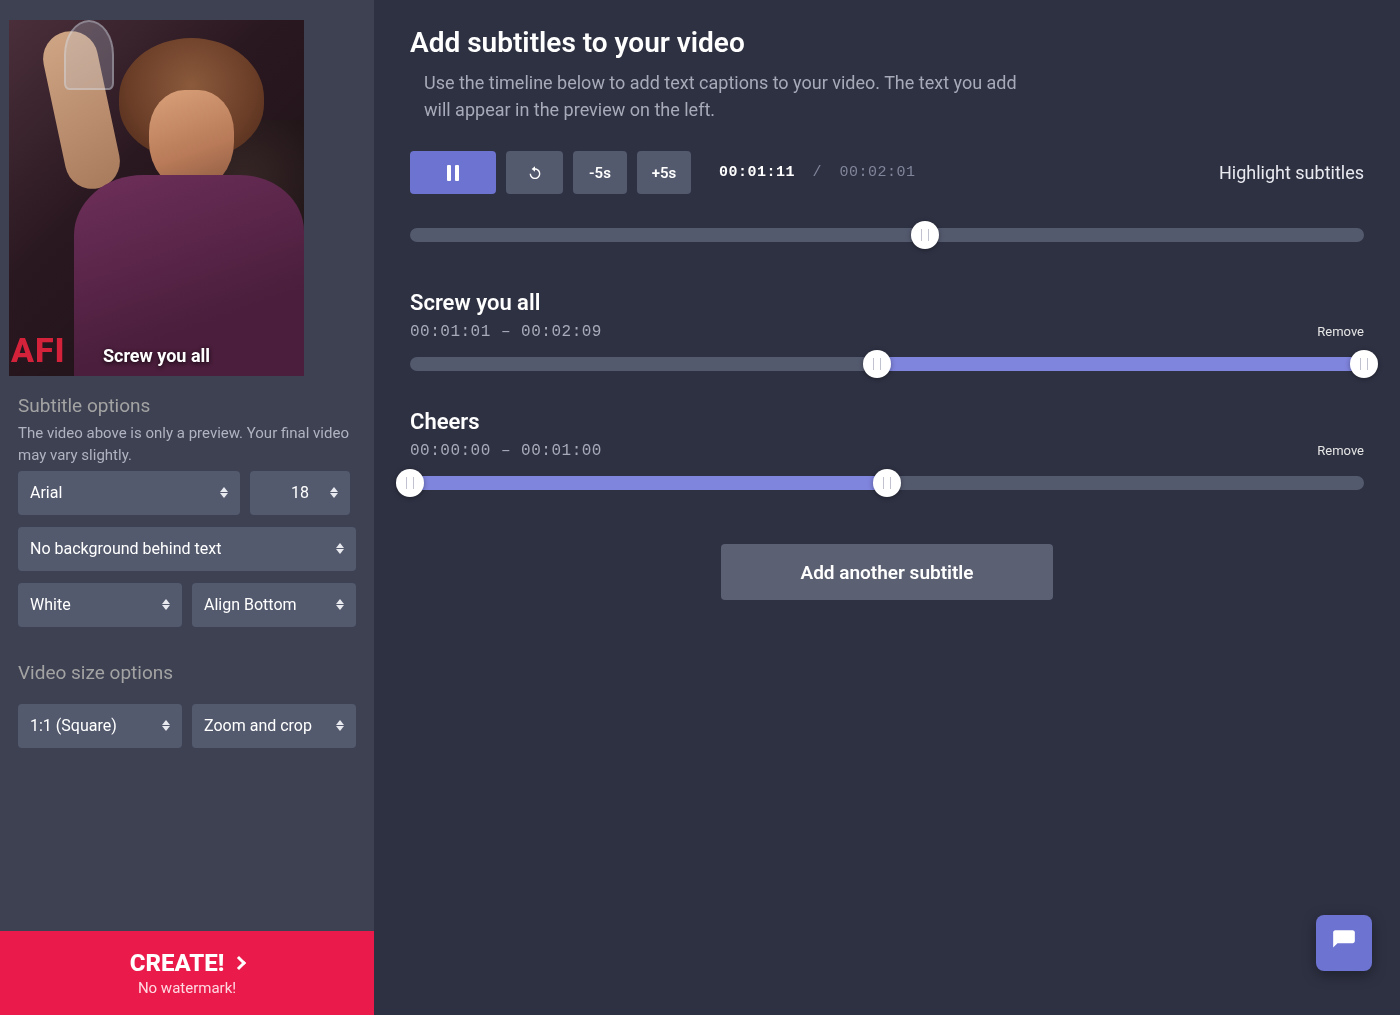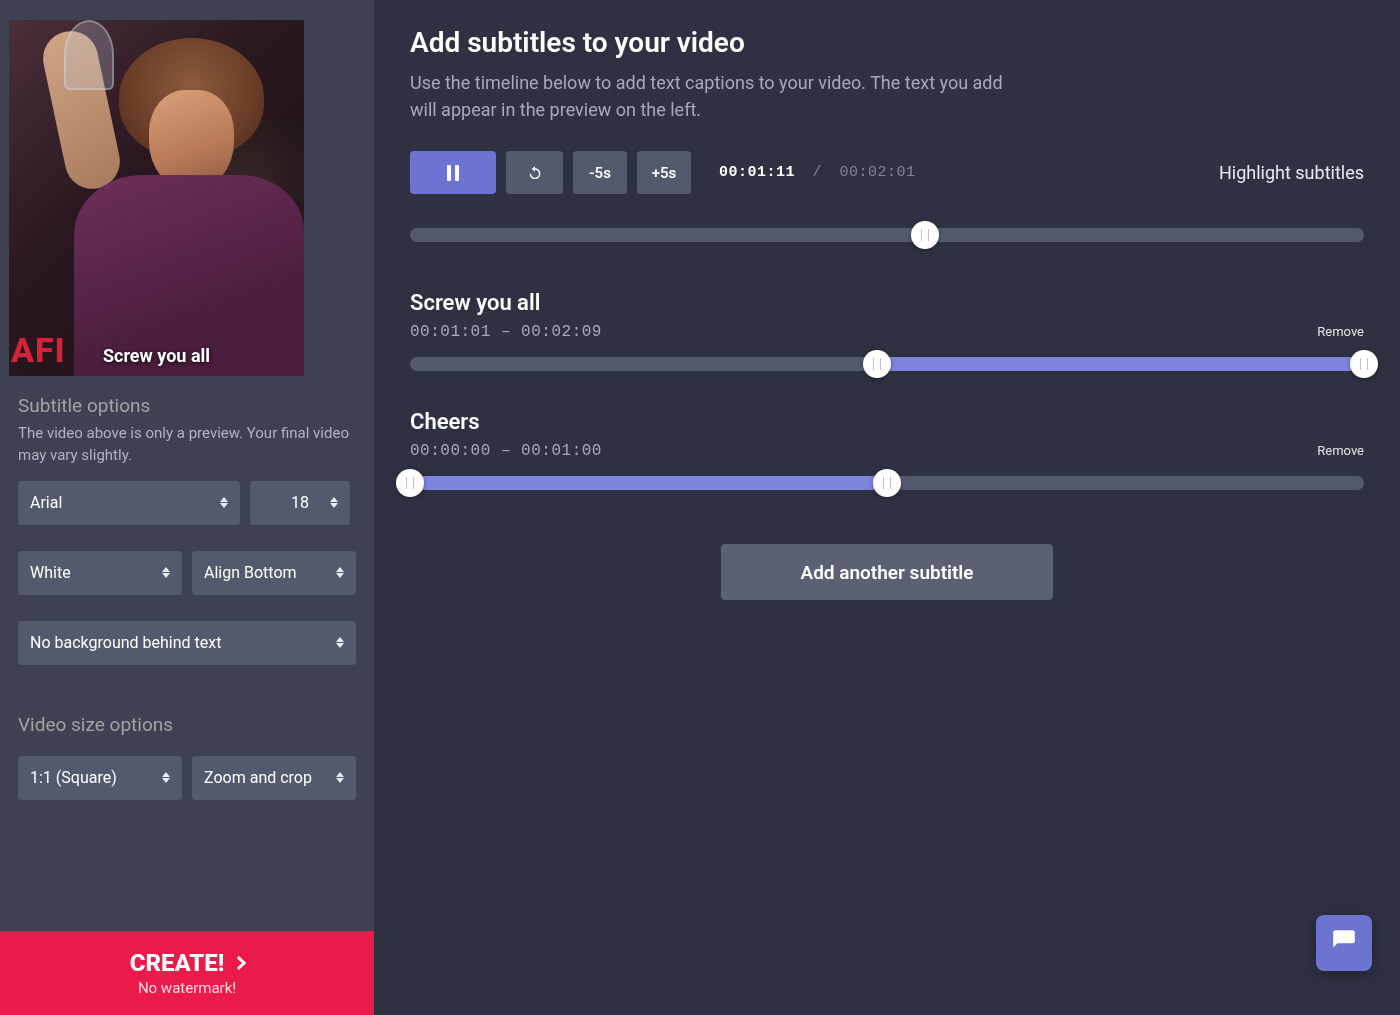--- a/index.html
+++ b/index.html
@@ -84,22 +84,22 @@
   bottom: 10px;
   left: 0; right: 0;
   text-align: center;
   font-weight: 700;
   font-size: 18px;
   color: #fff;
   text-shadow: 0 1px 4px rgba(0,0,0,.8);
 }
 .section-pad { padding: 18px 18px 0 18px; }
 .h-title { font-size: 19px; font-weight: 400; color: #a3a3a3; margin-bottom: 6px; }
-.h-desc { font-size: 15px; color: #b0b3c0; line-height: 1.45; margin-bottom: 14px; }
-.select-row { display: flex; gap: 10px; margin-bottom: 26px; }
+.h-desc { font-size: 15px; color: #b0b3c0; line-height: 1.45; margin-bottom: 4px; }
+.select-row { display: flex; gap: 10px; margin-bottom: 12px; }
 .pseudo-select {
   background: #545a6e;
   border-radius: 4px;
   height: 44px;
   display: flex;
   align-items: center;
   padding: 0 30px 0 12px;
   position: relative;
   font-size: 16px;
   color: #fff;
@@ -157,21 +157,21 @@
   transform: rotate(45deg);
   display: inline-block;
 }
 
 .main {
   flex: 1;
   padding: 26px 36px 0 36px;
   position: relative;
 }
 .main h1 { font-size: 28px; font-weight: 600; margin-bottom: 10px; }
-.main .lead { font-size: 18px; color: #a7aab8; line-height: 1.5; max-width: 620px; margin-bottom: 28px; }
+.main .lead { font-size: 18px; color: #a7aab8; line-height: 1.5; max-width: 620px; margin-bottom: 28px; margin-left: 14px; }
 
 .controls-row {
   display: flex;
   align-items: center;
   gap: 10px;
   margin-bottom: 34px;
 }
 .ctl-btn {
   height: 43px;
   border-radius: 4px;
@@ -284,33 +284,33 @@
         <span>Arial</span>
         <span class="arrows"></span>
       </div>
       <div class="pseudo-select w-size">
         <span>18</span>
         <span class="arrows"></span>
       </div>
     </div>
 
     <div class="select-row">
+      <div class="pseudo-select full">
+        <span>No background behind text</span>
+        <span class="arrows"></span>
+      </div>
+    </div>
+
+    <div class="select-row">
       <div class="pseudo-select w-half">
         <span>White</span>
         <span class="arrows"></span>
       </div>
       <div class="pseudo-select w-half">
         <span>Align Bottom</span>
-        <span class="arrows"></span>
-      </div>
-    </div>
-
-    <div class="select-row">
-      <div class="pseudo-select full">
-        <span>No background behind text</span>
         <span class="arrows"></span>
       </div>
     </div>
   </div>
 
   <div class="section-pad" style="padding-top:22px;">
     <div class="h-title">Video size options</div>
     <div style="height:14px;"></div>
     <div class="select-row">
       <div class="pseudo-select w-half">

